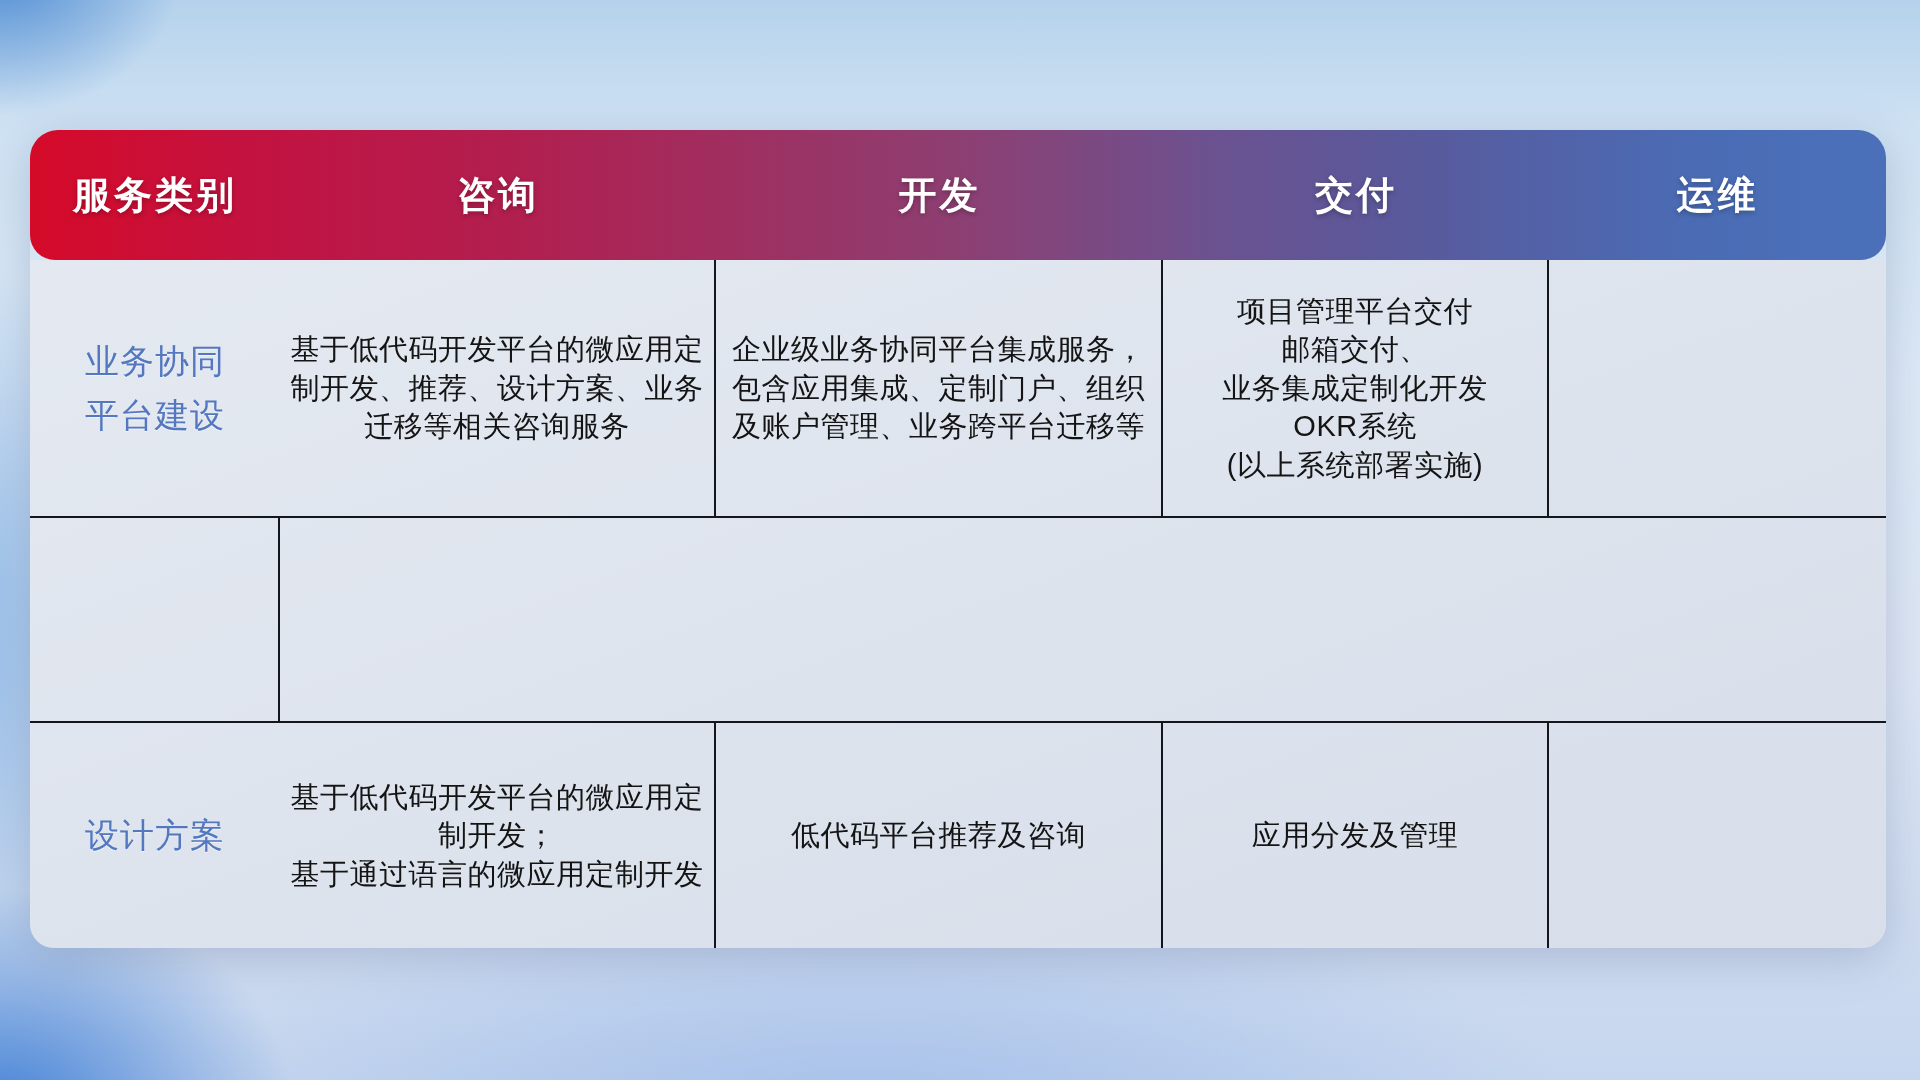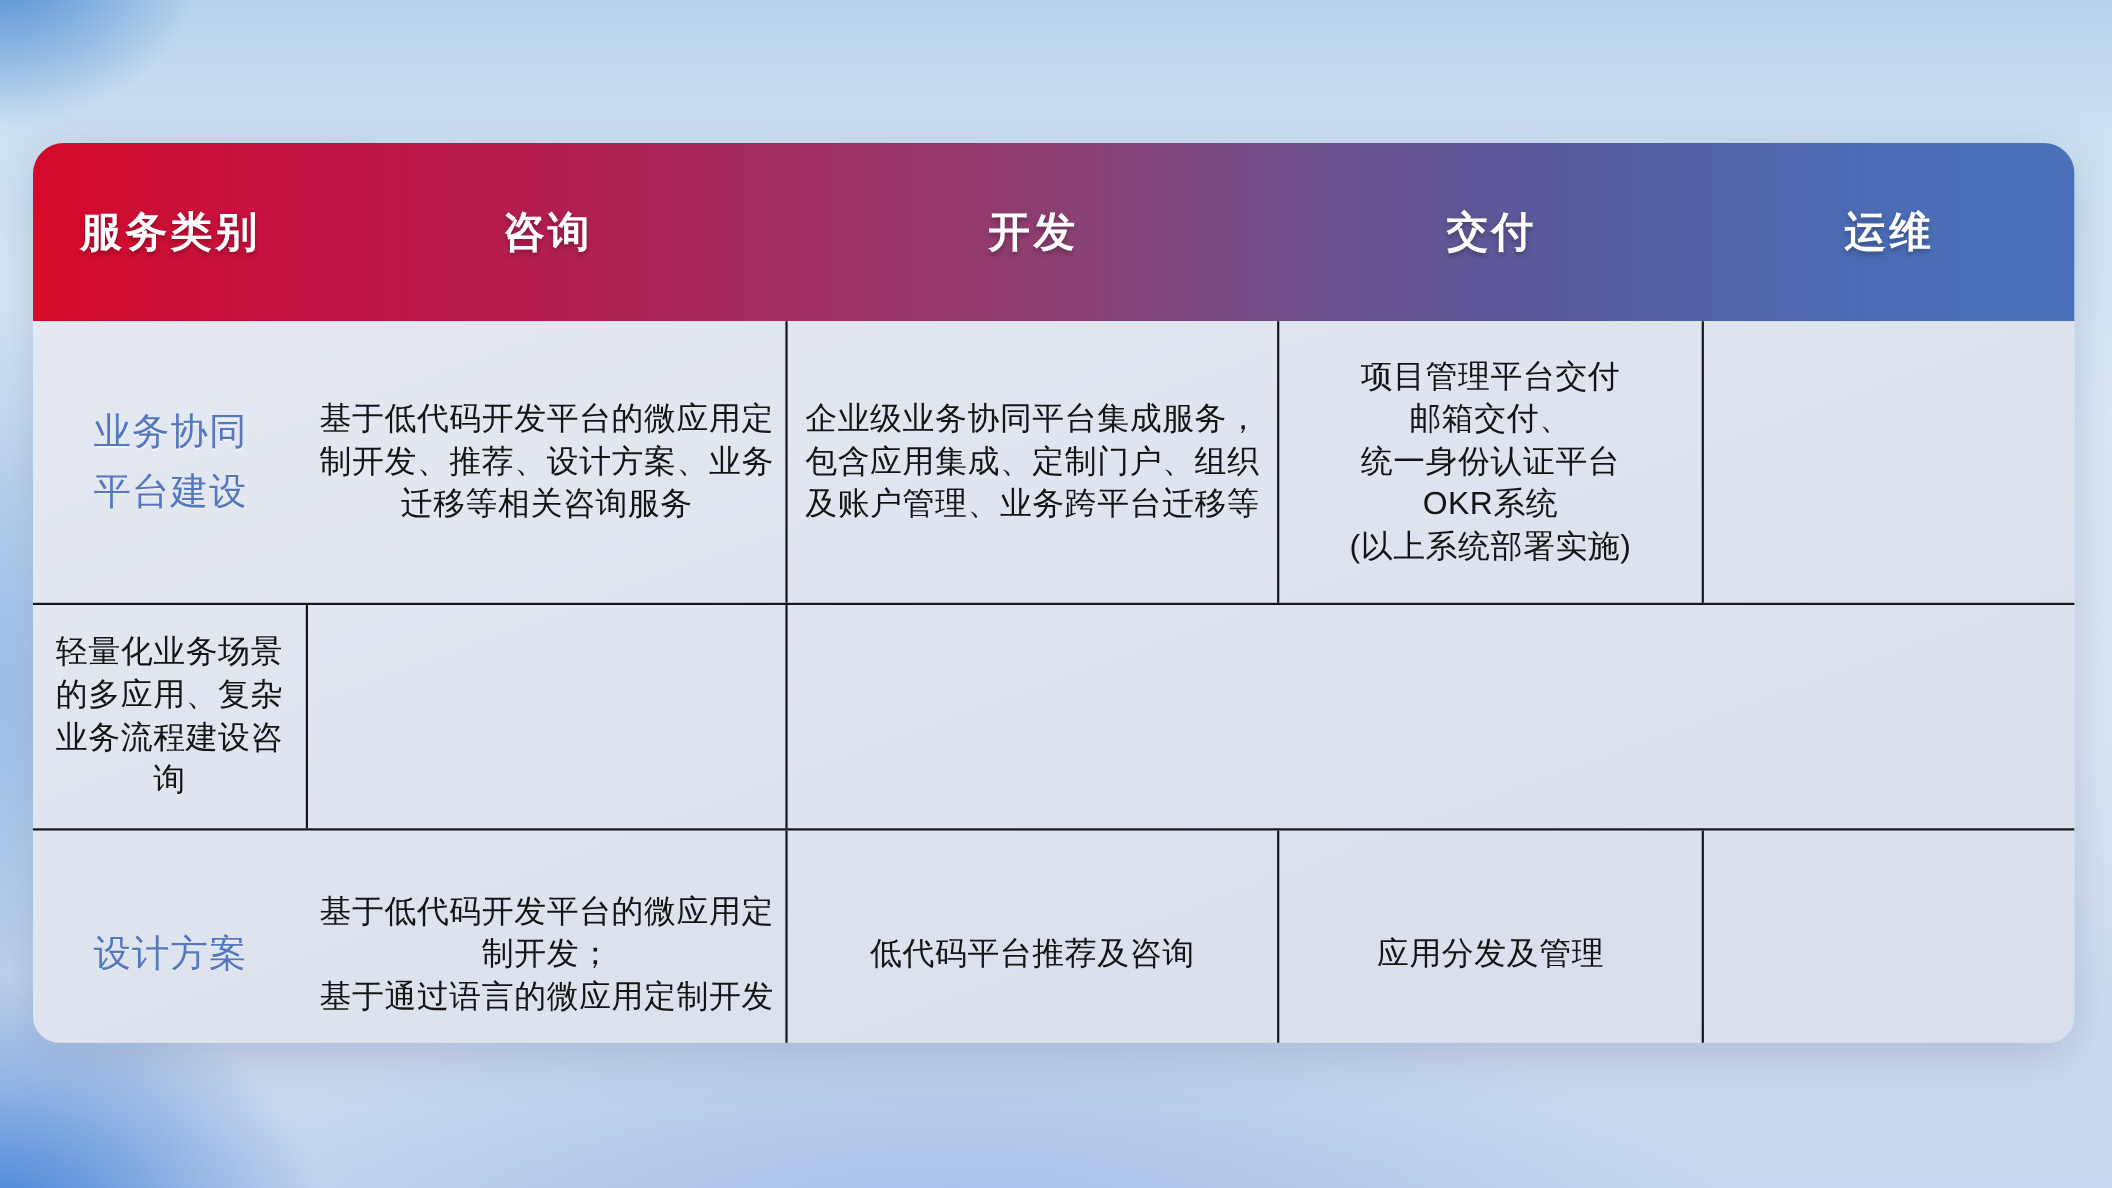--- a/index.html
+++ b/index.html
@@ -31,31 +31,32 @@
     width: 1856px;
     height: 818px;
     border-radius: 28px 28px 24px 24px;
     overflow: hidden;
     box-shadow: 0 10px 45px rgba(90, 110, 150, 0.30);
   }
 
   .thead {
     display: grid;
     grid-template-columns: 250px 436px 447px 386px 337px;
-    height: 162px;
+    height: 130px;
     align-items: center;
     background: linear-gradient(90deg,
       #d50a29 0%,
       #c01444 14%,
       #b02050 27%,
       #8d3f72 50%,
       #6b5290 64%,
       #59599b 74%,
       #4a6cb5 90%,
       #4b70ba 100%);
+    border-radius: 25px;
   }
 
   .th {
     text-align: center;
     color: #ffffff;
     font-weight: bold;
     font-size: 38px;
     letter-spacing: 3px;
     text-shadow: 0 2px 5px rgba(0,0,0,0.28);
   }
@@ -118,27 +119,26 @@
 
   <div class="tbody">
 
     <div class="tr">
       <div class="td category">业务协同
 平台建设</div>
       <div class="td v-border">基于低代码开发平台的微应用定制开发、推荐、设计方案、业务迁移等相关咨询服务</div>
       <div class="td v-border">企业级业务协同平台集成服务，包含应用集成、定制门户、组织及账户管理、业务跨平台迁移等</div>
       <div class="td v-border">项目管理平台交付
 邮箱交付、
-统一身份认证平台
+业务集成定制化开发
 OKR系统
 (以上系统部署实施)</div>
     </div>
 
     <div class="tr">
-      <div class="td v-border">轻量化业务场景的多应用、复杂业务流程建设咨询</div>
       <div class="td v-border"></div>
       <div class="td"></div>
     </div>
 
     <div class="tr">
       <div class="td category">设计方案</div>
       <div class="td v-border">基于低代码开发平台的微应用定制开发；
 基于通过语言的微应用定制开发</div>
       <div class="td v-border">低代码平台推荐及咨询</div>
       <div class="td v-border">应用分发及管理</div>

